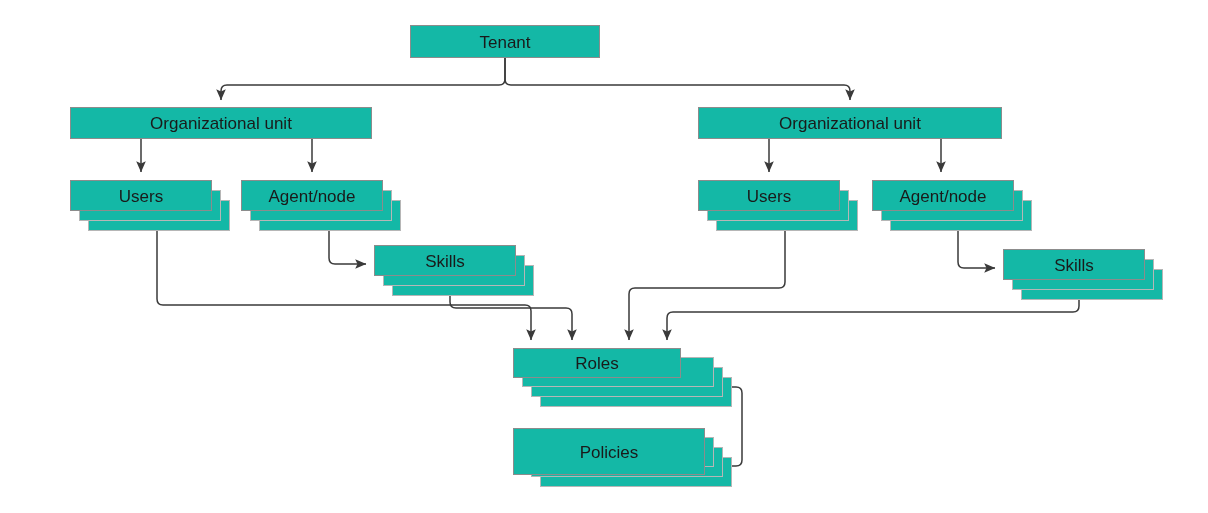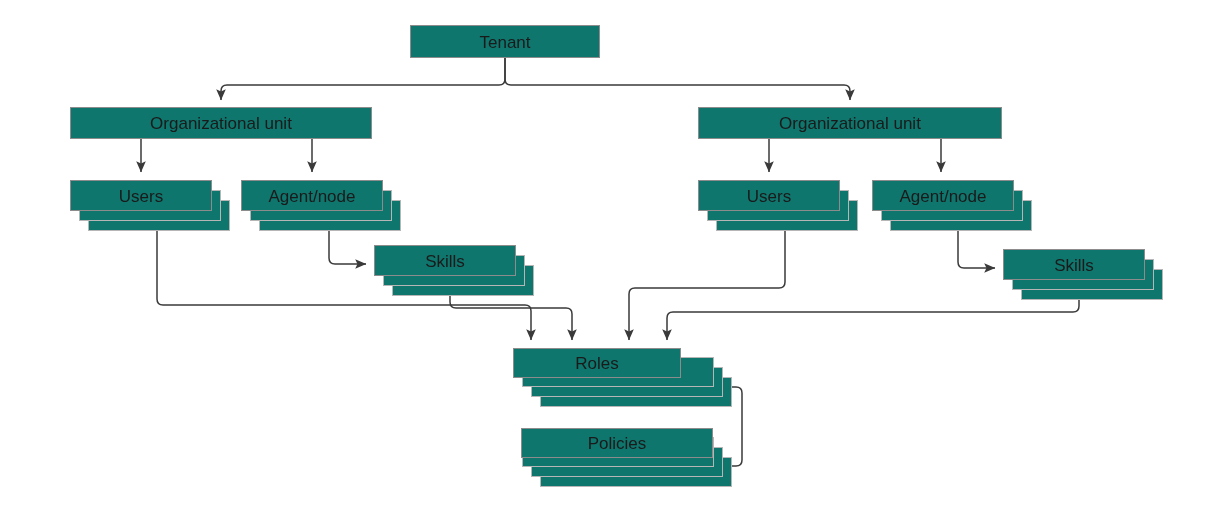--- a/index.html
+++ b/index.html
@@ -24,21 +24,21 @@
     width: 1208px;
     height: 513px;
     pointer-events: none;
   }
   .node {
     position: absolute;
   }
   .card {
     position: absolute;
     box-sizing: border-box;
-    background: #0f766e;
+    background: #14b8a6;
     border: 1px solid #9a9a9a;
   }
   .card.back {
     border-color: #b6b6b6;
   }
   .card.front {
     border-color: #8c8c8c;
     z-index: 3;
   }
   .card-label {
@@ -164,18 +164,18 @@
     <div class="card back" style="left:522px; top:357px; width:192px; height:30px;"></div>
     <div class="card front" style="left:513px; top:348px; width:168px; height:30px;">
       <span class="card-label">Roles</span>
     </div>
   </div>
 
   <div class="node">
     <div class="card back" style="left:540px; top:457px; width:192px; height:30px;"></div>
     <div class="card back" style="left:531px; top:447px; width:192px; height:30px;"></div>
     <div class="card back" style="left:522px; top:437px; width:192px; height:30px;"></div>
-    <div class="card front" style="left:513px; top:428px; width:192px; height:30px;margin-left:8px;">
+    <div class="card front" style="left:513px; top:428px; width:192px; height:47px;">
       <span class="card-label">Policies</span>
     </div>
   </div>
 
 </div>
 
 </body></html>

